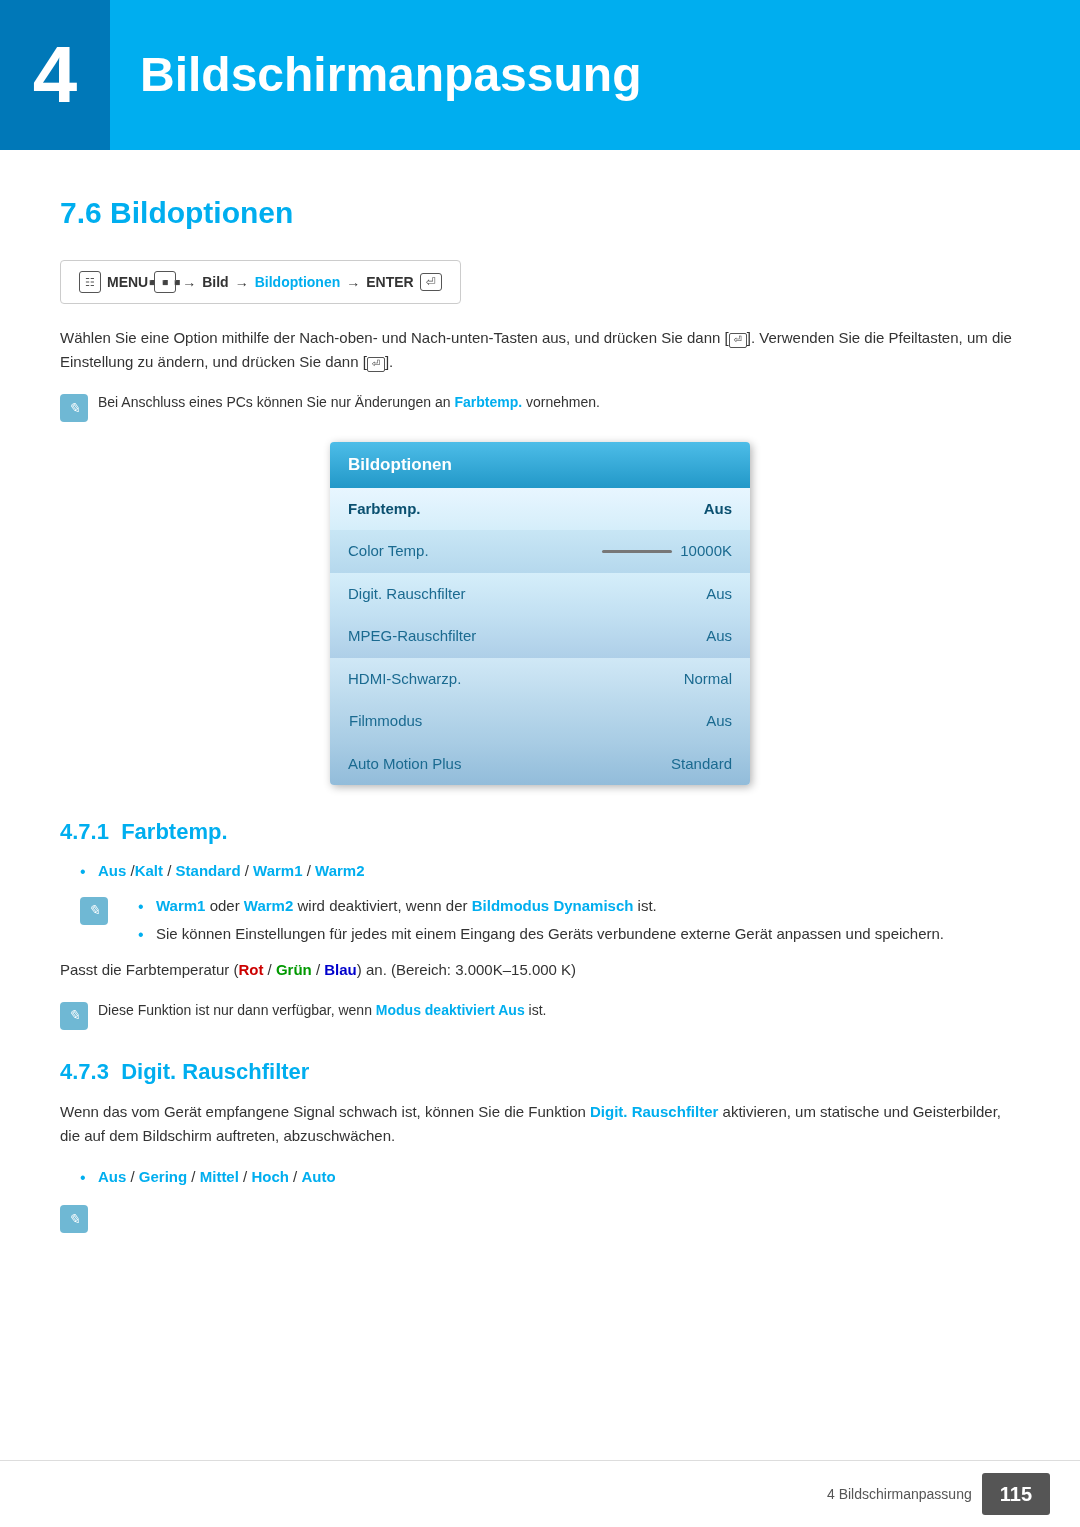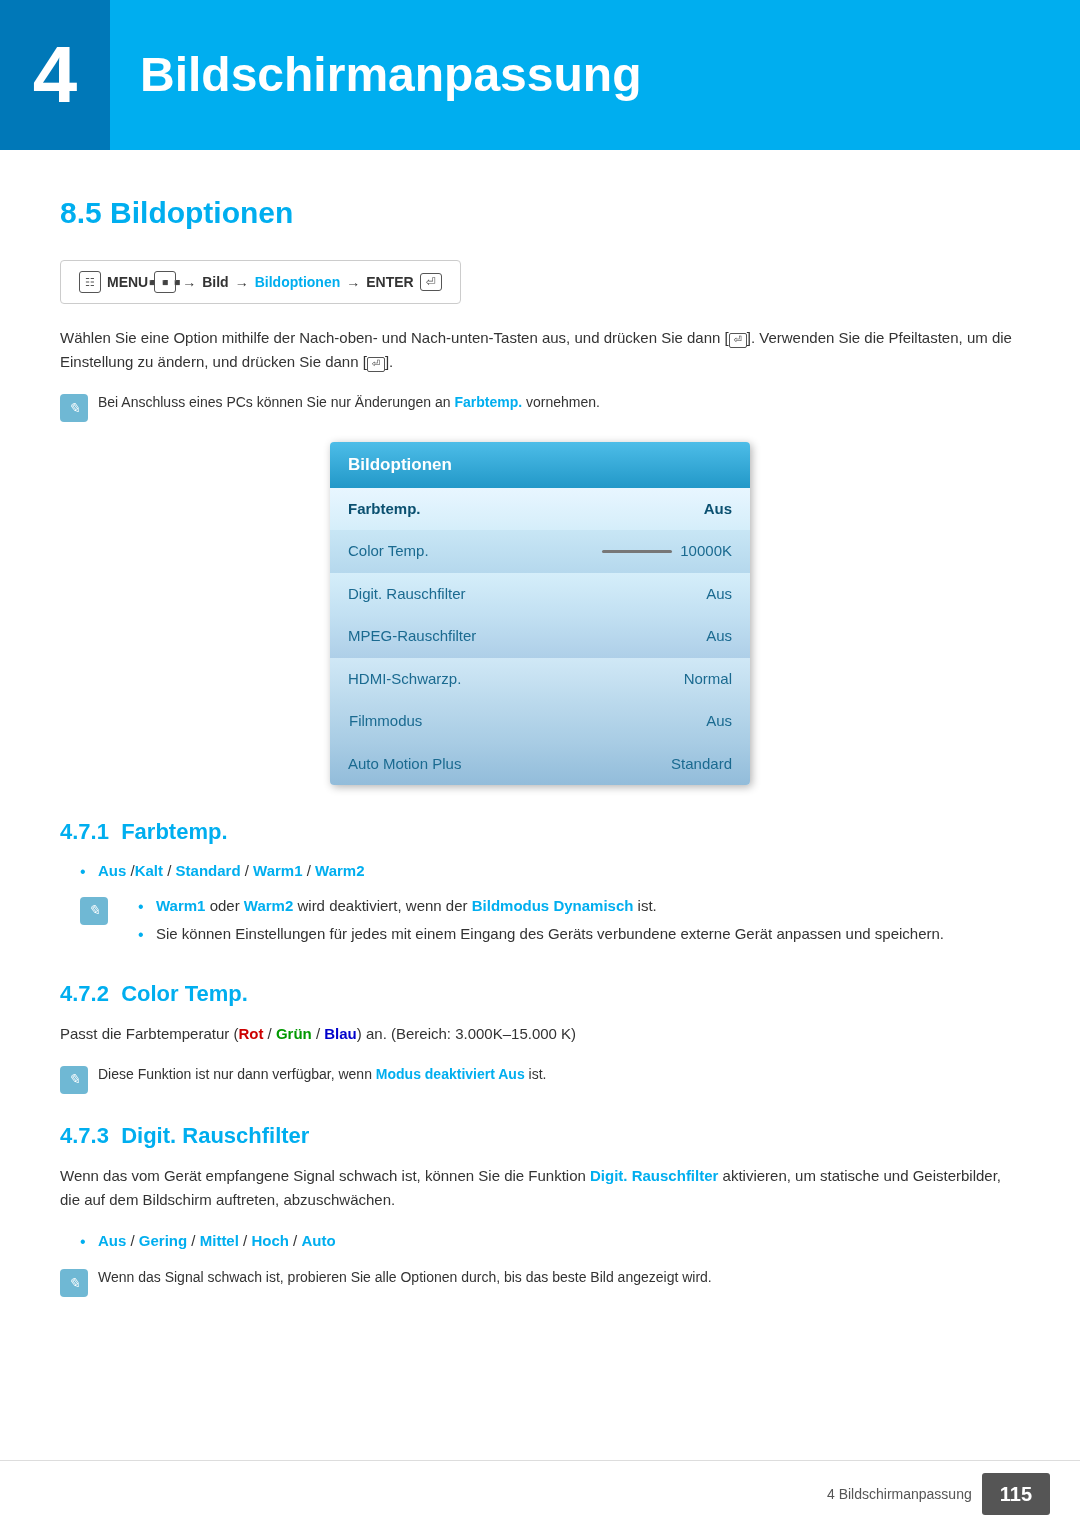--- a/index.html
+++ b/index.html
@@ -264,21 +264,21 @@
   </div>
   <div class="chapter-title-box">
     <h1>Bildschirmanpassung</h1>
   </div>
 </div>
 
 <div class="content">
 
   
   <h2 class="section-heading">
-    <span>8.5</span>&nbsp;<span>Bildoptionen</span>
+    <span>7.6</span>&nbsp;<span>Bildoptionen</span>
   </h2>
 
   
   <div class="menu-path">
     <span class="menu-icon">☷</span>
     <span class="bold-text">MENU</span>
     <span class="menu-icon" style="font-size:10px;">◾◾◾</span>
     <span>→</span>
     <span class="bold-text">Bild</span>
     <span>→</span>
@@ -364,21 +364,20 @@
           <span class="blue">Warm1</span> oder <span class="blue">Warm2</span> wird deaktiviert, wenn der <span class="bold-blue">Bildmodus Dynamisch</span> ist.
         </li>
         <li>
           Sie können Einstellungen für jedes mit einem Eingang des Geräts verbundene externe Gerät anpassen und speichern.
         </li>
       </ul>
     </div>
   </div>
 
   
-  <h3 class="subsection-heading">4.7.2&nbsp;&nbsp;Color Temp.</h3>
 
   <p class="description">
     Passt die Farbtemperatur (<span class="red">Rot</span> / <span class="green">Grün</span> / <span class="navy">Blau</span>) an. (Bereich: 3.000K–15.000 K)
   </p>
 
   <div class="note-box">
     <div class="note-icon">✎</div>
     <p class="note-text">
       Diese Funktion ist nur dann verfügbar, wenn <span class="bold-blue">Modus deaktiviert Aus</span> ist.
     </p>
@@ -392,23 +391,20 @@
   </p>
 
   <ul class="bullet-list">
     <li>
       <span class="blue">Aus</span> / <span class="blue">Gering</span> / <span class="blue">Mittel</span> / <span class="blue">Hoch</span> / <span class="blue">Auto</span>
     </li>
   </ul>
 
   <div class="note-box">
     <div class="note-icon">✎</div>
-    <p class="note-text">
-      Wenn das Signal schwach ist, probieren Sie alle Optionen durch, bis das beste Bild angezeigt wird.
-    </p>
   </div>
 
 </div>
 
 <div class="page-footer">
   <span class="footer-text">4 Bildschirmanpassung</span>
   <span class="page-number-badge">115</span>
 </div>
 
 </body></html>

